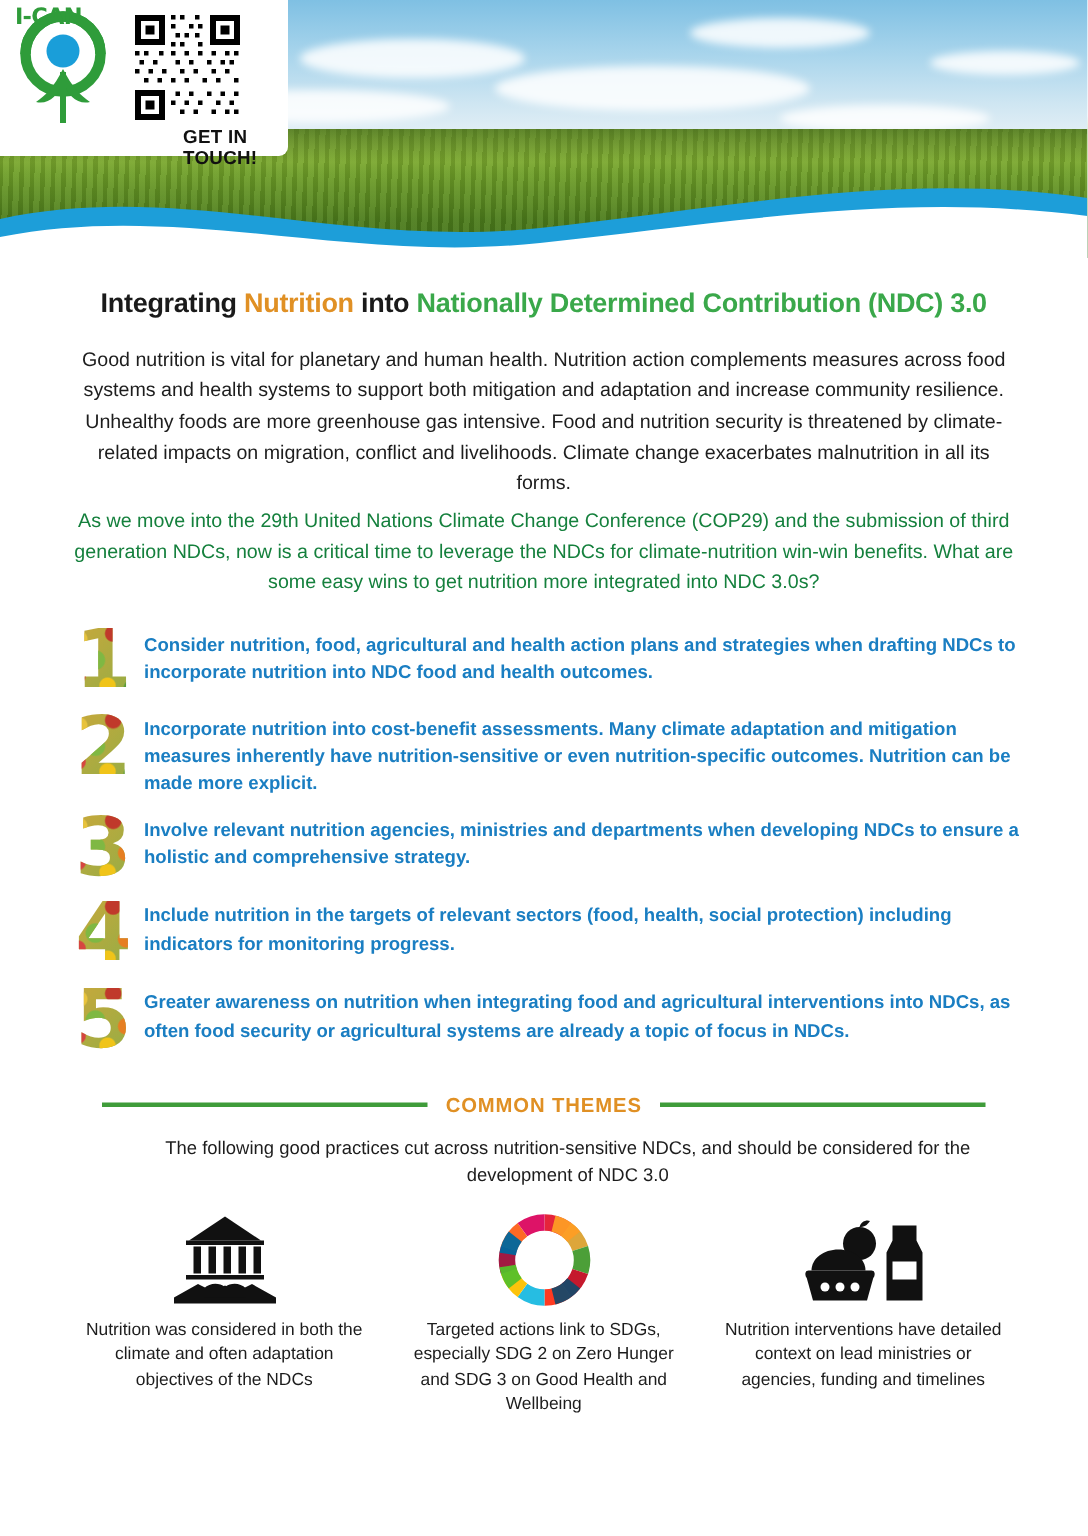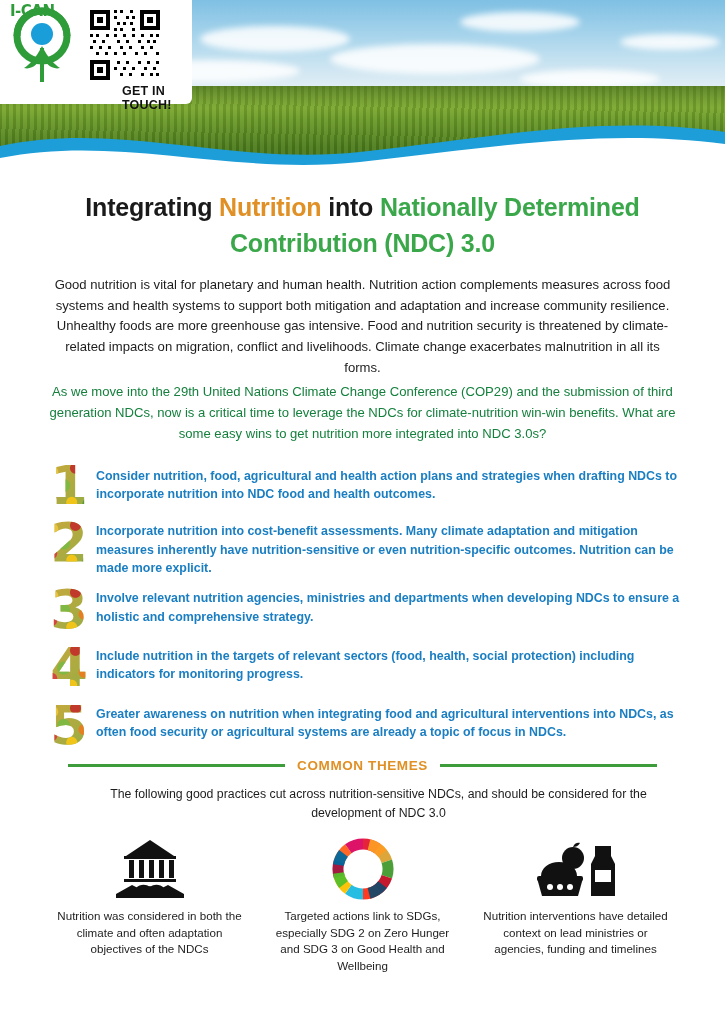--- a/index.html
+++ b/index.html
@@ -101,21 +101,21 @@
     margin-left: 46px;
   }
 
   
   .content {
     padding: 0 22px;
   }
   h1.title {
     margin: 18px 12px 6px 12px;
     text-align: center;
-    font-size: 25px;
+    font-size: 18px;
     line-height: 1.42;
     font-weight: bold;
     color: #1a1a1a;
     letter-spacing: -0.2px;
   }
   .t-nutrition { color: #e09024; }
   .t-ndc { color: #3aa84a; }
 
   p.intro {
     margin: 14px 24px 0 24px;
@@ -172,21 +172,21 @@
     color: #1a7ec2;
     padding-top: 6px;
   }
   .point:nth-child(1) .ptext { padding-top: 8px; }
 
   
   .themes-head {
     display: flex;
     align-items: center;
     justify-content: flex-end;
-    margin: 8px 46px 0 46px;
+    margin: 24px 46px 0 46px;
     gap: 12px;
   }
   .themes-head .rule {
     flex: 1;
     height: 3px;
     background: #3f9c3a;
   }
   .themes-head .lbl {
     font-size: 13.5px;
     font-weight: bold;

